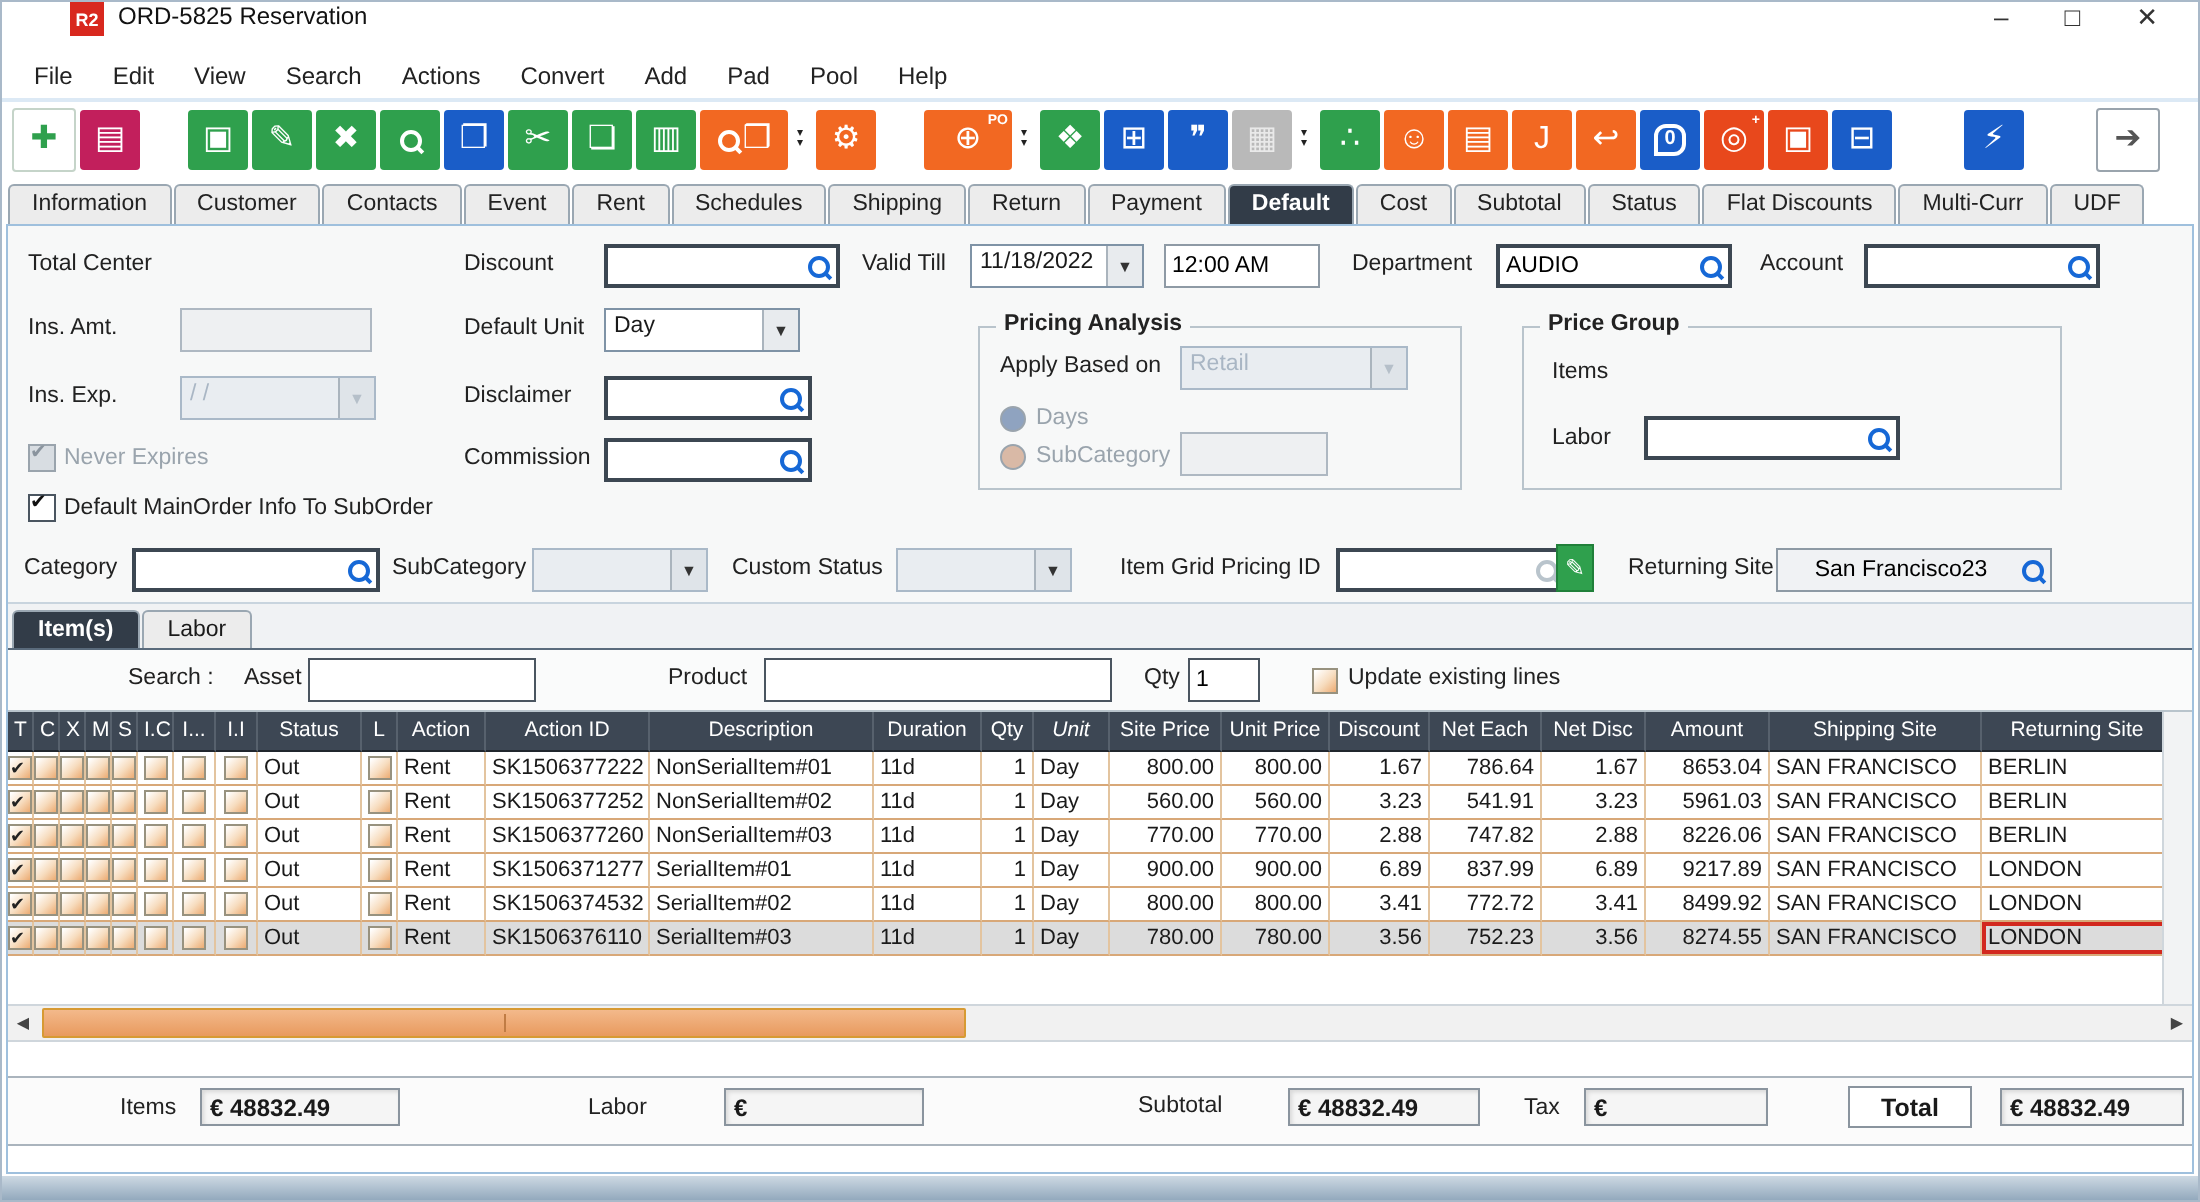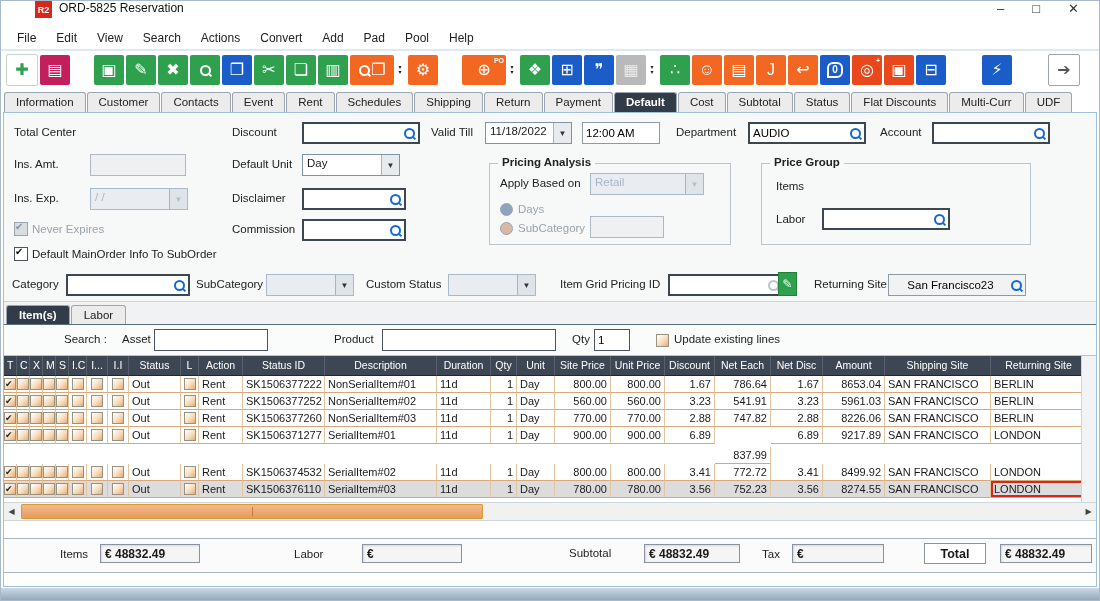--- a/index.html
+++ b/index.html
@@ -420,25 +420,25 @@
             <div class="tcell" style="width: 13px;">C</div>
             <div class="tcell" style="width: 13px;">X</div>
             <div class="tcell" style="width: 13px;">M</div>
             <div class="tcell" style="width: 13px;">S</div>
             <div class="tcell" style="width: 18px;">I.C</div>
             <div class="tcell" style="width: 21px;">I...</div>
             <div class="tcell" style="width: 21px;">I.I</div>
             <div class="tcell" style="width: 52px;">Status</div>
             <div class="tcell" style="width: 18px;">L</div>
             <div class="tcell" style="width: 44px;">Action</div>
-            <div class="tcell" style="width: 82px;">Status ID</div>
+            <div class="tcell" style="width: 82px;">Action ID</div>
             <div class="tcell" style="width: 112px;">Description</div>
             <div class="tcell" style="width: 54px;">Duration</div>
             <div class="tcell" style="width: 26px;">Qty</div>
-            <div class="tcell" style="width: 38px;">Unit</div>
+            <div class="tcell" style="width: 38px; font-style: italic;">Unit</div>
             <div class="tcell" style="width: 56px;">Site Price</div>
             <div class="tcell" style="width: 54px;">Unit Price</div>
             <div class="tcell" style="width: 50px;">Discount</div>
             <div class="tcell" style="width: 56px;">Net Each</div>
             <div class="tcell" style="width: 52px;">Net Disc</div>
             <div class="tcell" style="width: 62px;">Amount</div>
             <div class="tcell" style="width: 106px;">Shipping Site</div>
             <div class="tcell" style="width: 96px;">Returning Site</div>
           </div>
         </div>
@@ -606,21 +606,21 @@
             </div>
             <div class="tcell" style="width: 44px;">Rent</div>
             <div class="tcell" style="width: 82px;">SK1506371277</div>
             <div class="tcell" style="width: 112px;">SerialItem#01</div>
             <div class="tcell" style="width: 54px;">11d</div>
             <div class="tcell r" style="width: 26px;">1</div>
             <div class="tcell" style="width: 38px;">Day</div>
             <div class="tcell r" style="width: 56px;">900.00</div>
             <div class="tcell r" style="width: 54px;">900.00</div>
             <div class="tcell r" style="width: 50px;">6.89</div>
-            <div class="tcell r" style="width: 56px; margin-top: 20px;">837.99</div>
+            <div class="tcell r" style="width: 56px;">837.99</div>
             <div class="tcell r" style="width: 52px;">6.89</div>
             <div class="tcell r" style="width: 62px;">9217.89</div>
             <div class="tcell" style="width: 106px;">SAN FRANCISCO</div>
             <div class="tcell" style="width: 96px;">LONDON</div>
           </div>
           <div class="trow">
             <div class="tcell cb" style="width: 13px;">
               <span class="cbx checked"></span>
             </div>
             <div class="tcell cb" style="width: 13px;">

